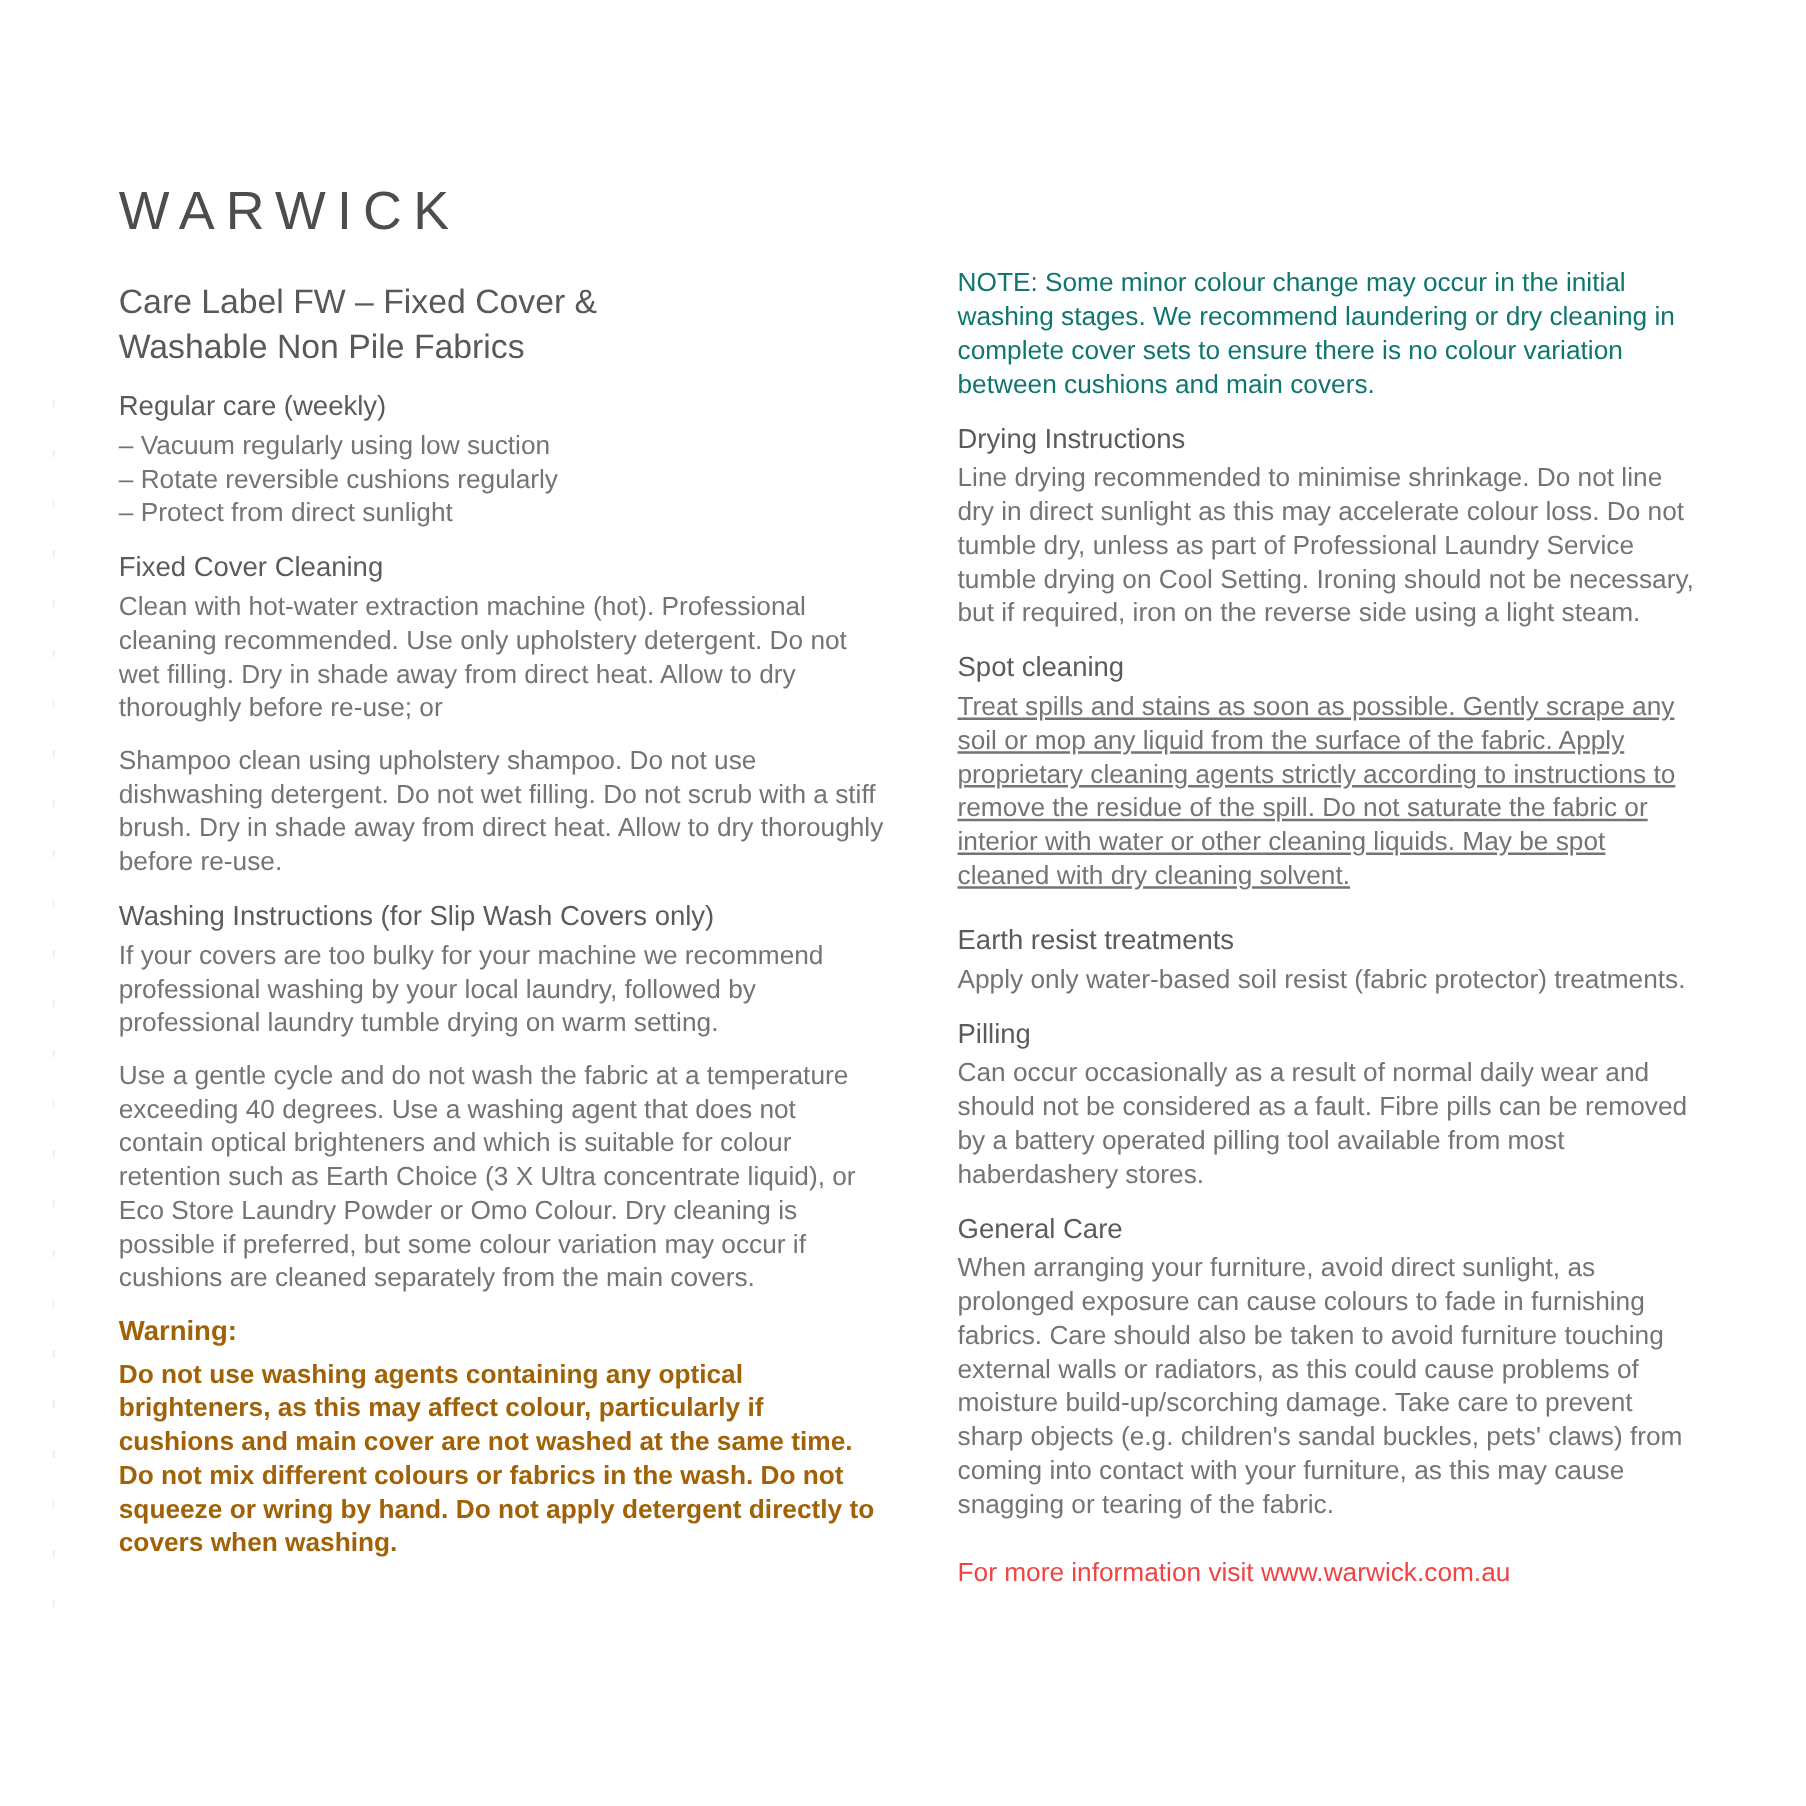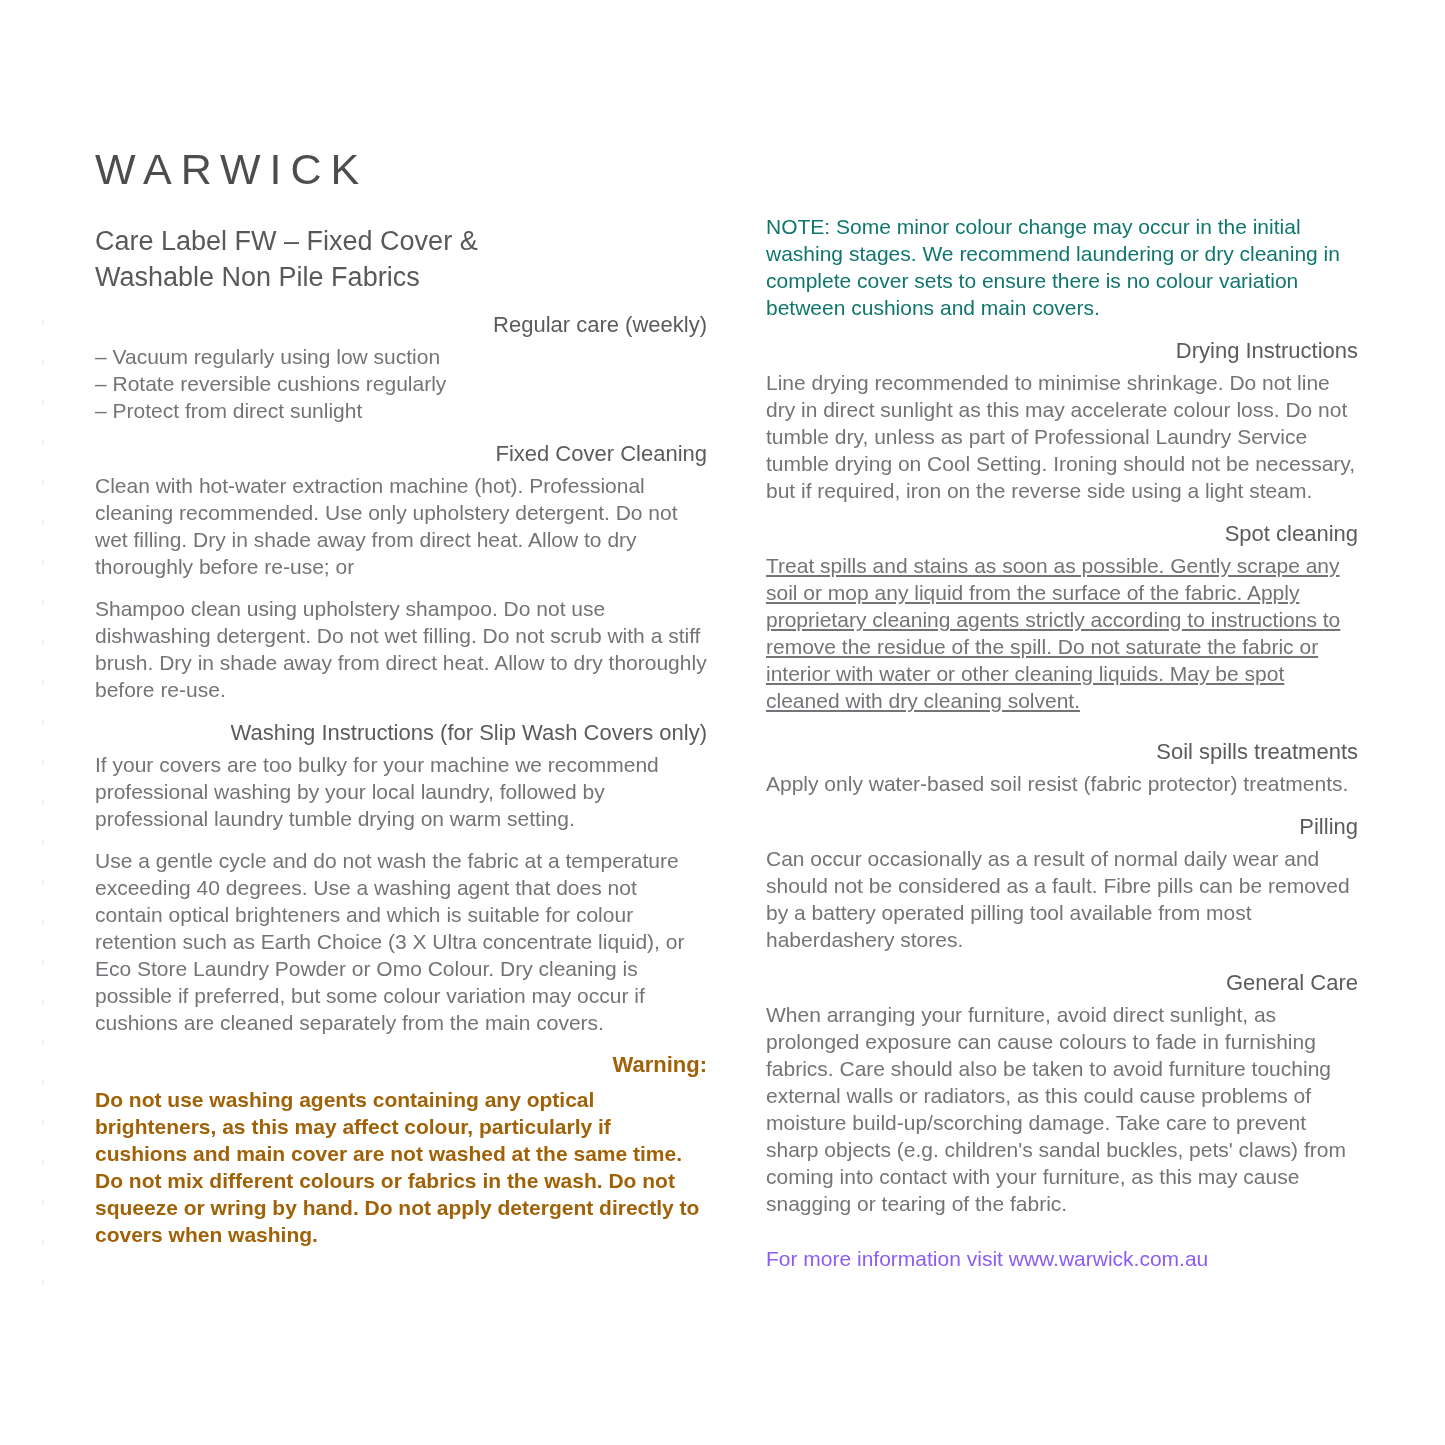--- a/index.html
+++ b/index.html
@@ -53,42 +53,41 @@
     margin: 0 0 14px 0;
     white-space: pre-line;
     font-weight: 400;
   }
   .sec-heading {
     font-size: 22px;
     line-height: 27px;
     color: #5a5b5d;
     font-weight: 400;
     margin: 16px 0 5px 0;
-    text-align: right;
   }
   .body-p {
     margin: 0 0 15px 0;
   }
   .bullet-list {
     margin: 0 0 4px 0;
   }
   .bullet-line { display: block; }
   .bold-p {
     font-weight: 700;
     color: #a16207;
     margin: 0 0 15px 0;
   }
   .note-p {
     font-weight: 400;
     color: #0f766e;
     margin: 0 0 16px 0;
   }
   .footer-line {
     margin: 28px 0 0 0;
-    color: #8b5cf6;
+    color: #ef4444;
   }
 </style>
 </head>
 <body>
 
 <div class="scan-edge"></div>
 
 <div class="col col-left">
 
   <div class="logo">WARWICK</div>
@@ -119,21 +118,21 @@
 <div class="col col-right">
 
   <p class="note-p">NOTE: Some minor colour change may occur in the initial washing stages. We recommend laundering or dry cleaning in complete cover sets to ensure there is no colour variation between cushions and main covers.</p>
 
   <h2 class="sec-heading">Drying Instructions</h2>
   <p class="body-p">Line drying recommended to minimise shrinkage. Do not line dry in direct sunlight as this may accelerate colour loss. Do not tumble dry, unless as part of Professional Laundry Service tumble drying on Cool Setting. Ironing should not be necessary, but if required, iron on the reverse side using a light steam.</p>
 
   <h2 class="sec-heading">Spot cleaning</h2>
   <p class="body-p" style="margin-bottom:24px;text-decoration:underline;">Treat spills and stains as soon as possible. Gently scrape any soil or mop any liquid from the surface of the fabric. Apply proprietary cleaning agents strictly according to instructions to remove the residue of the spill. Do not saturate the fabric or interior with water or other cleaning liquids. May be spot cleaned with dry cleaning solvent.</p>
 
-  <h2 class="sec-heading">Soil spills treatments</h2>
+  <h2 class="sec-heading">Earth resist treatments</h2>
   <p class="body-p">Apply only water-based soil resist (fabric protector) treatments.</p>
 
   <h2 class="sec-heading">Pilling</h2>
   <p class="body-p">Can occur occasionally as a result of normal daily wear and should not be considered as a fault. Fibre pills can be removed by a battery operated pilling tool available from most haberdashery stores.</p>
 
   <h2 class="sec-heading">General Care</h2>
   <p class="body-p">When arranging your furniture, avoid direct sunlight, as prolonged exposure can cause colours to fade in furnishing fabrics. Care should also be taken to avoid furniture touching external walls or radiators, as this could cause problems of moisture build-up/scorching damage. Take care to prevent sharp objects (e.g. children's sandal buckles, pets' claws) from coming into contact with your furniture, as this may cause snagging or tearing of the fabric.</p>
 
   <p class="footer-line">For more information visit www.warwick.com.au</p>
 

